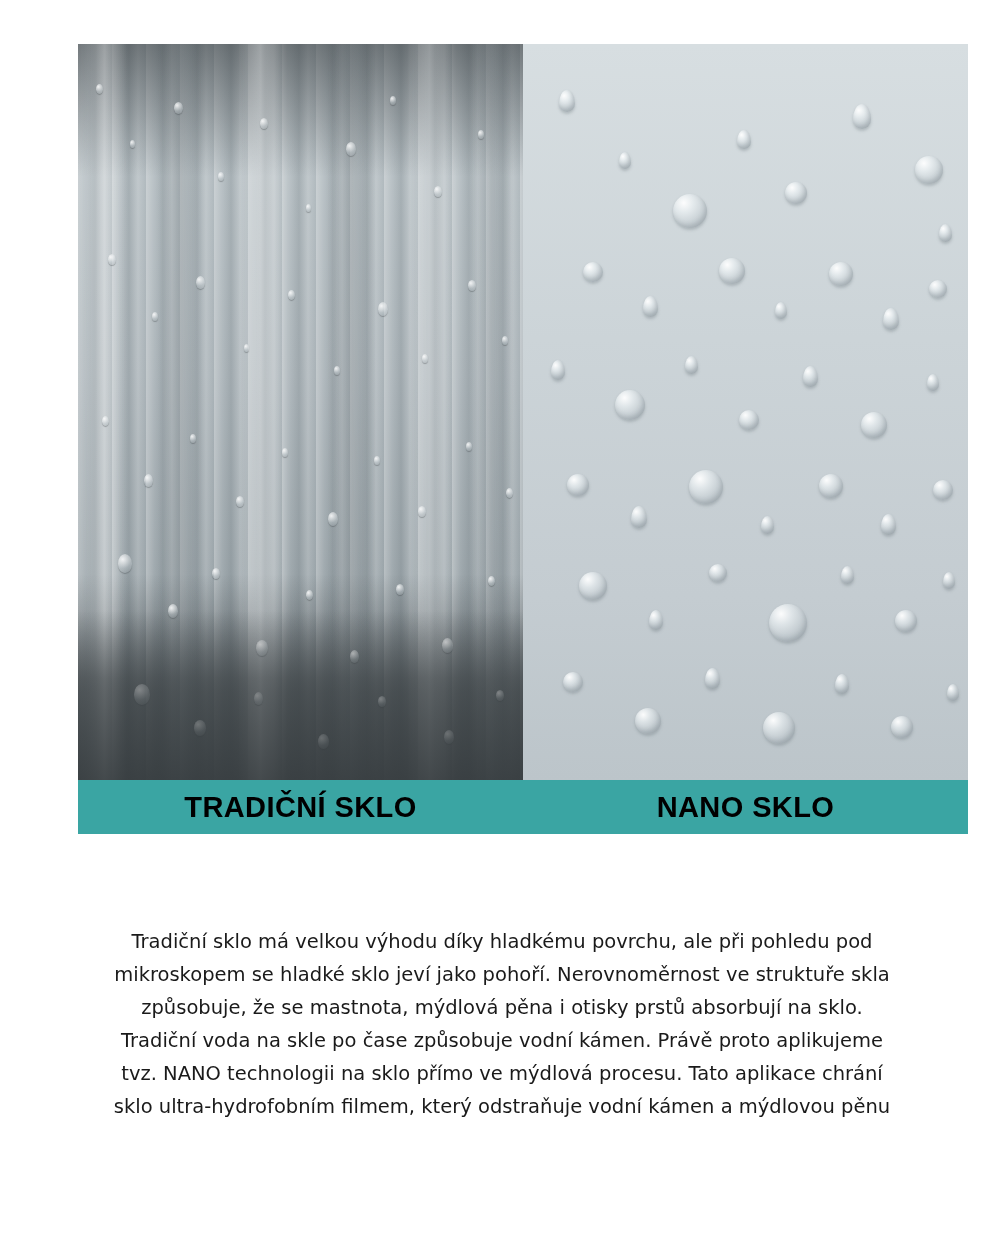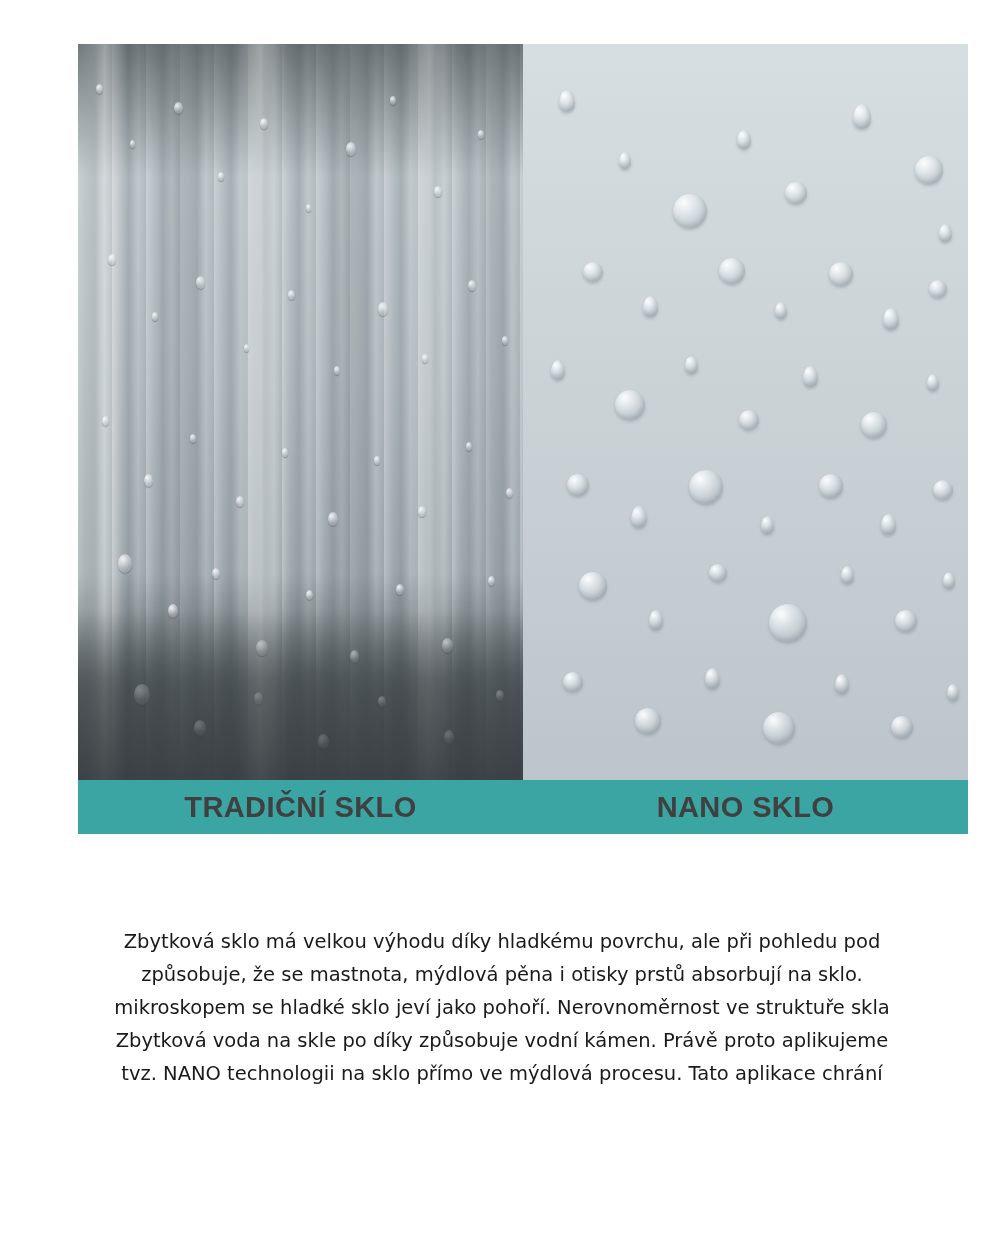--- a/index.html
+++ b/index.html
@@ -108,21 +108,21 @@
     display: flex;
   }
   .label-cell {
     width: 50%;
     height: 100%;
     display: flex;
     align-items: center;
     justify-content: center;
   }
   .label-cell span {
-    color: #404040;
+    color: #000000;
     font-size: 29px;
     font-weight: bold;
     letter-spacing: 0.4px;
     line-height: 1;
   }
 
   
   .headline {
     position: absolute;
     left: 0;
@@ -269,20 +269,21 @@
       </div>
       <div class="label-cell">
         <span>NANO SKLO</span>
       </div>
     </div>
 
   </div>
 
 
   <div class="body-copy">
-    <p>Zbytková sklo má velkou výhodu díky hladkému povrchu, ale při pohledu pod</p>
+    <p>Tradiční sklo má velkou výhodu díky hladkému povrchu, ale při pohledu pod</p>
+    <p>mikroskopem se hladké sklo jeví jako pohoří. Nerovnoměrnost ve struktuře skla</p>
     <p>způsobuje, že se mastnota, mýdlová pěna i otisky prstů absorbují na sklo.</p>
-    <p>mikroskopem se hladké sklo jeví jako pohoří. Nerovnoměrnost ve struktuře skla</p>
-    <p>Zbytková voda na skle po díky způsobuje vodní kámen. Právě proto aplikujeme</p>
+    <p>Tradiční voda na skle po čase způsobuje vodní kámen. Právě proto aplikujeme</p>
     <p>tvz. NANO technologii na sklo přímo ve mýdlová procesu. Tato aplikace chrání</p>
+    <p>sklo ultra-hydrofobním filmem, který odstraňuje vodní kámen a mýdlovou pěnu</p>
   </div>
 
 </div>
 
 </body></html>

